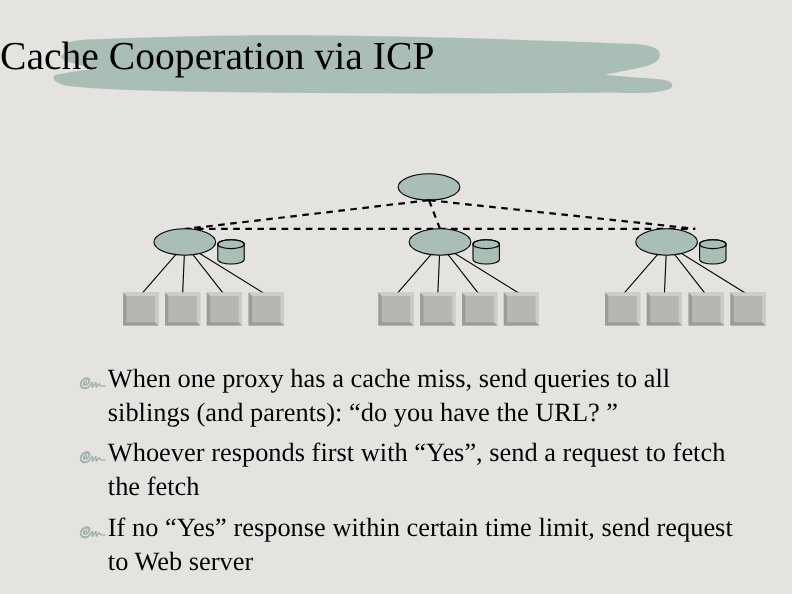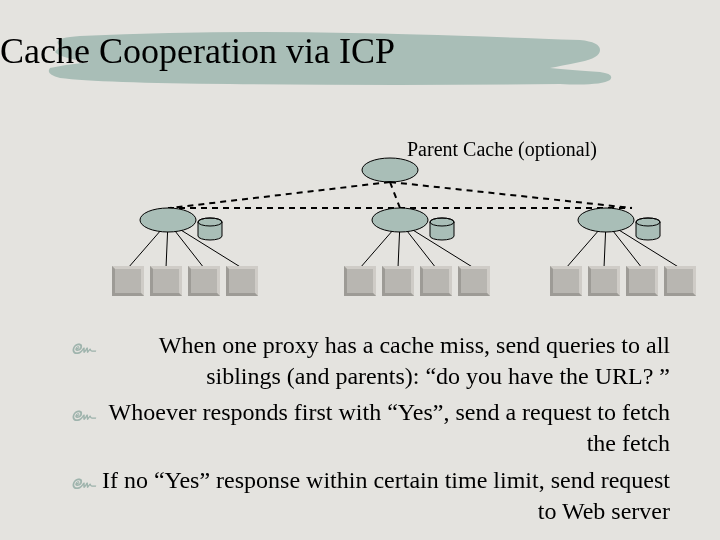--- a/index.html
+++ b/index.html
@@ -73,37 +73,35 @@
     flex: 0 0 28px;
     font-family: Georgia, serif;
     font-style: italic;
     font-size: 22px;
     color: #9fb4ad;
     line-height: 1.2;
     padding-top: 4px;
   }
   .bullet-text {
     flex: 1 1 auto;
-    text-align: right;
   }
 </style>
 </head>
 <body>
 
 <div class="slide">
 
   <div class="brush">
     <svg viewBox="0 0 580 60" preserveAspectRatio="none">
       <path d="M20 18 Q10 10 40 8 Q180 2 310 5 Q380 6 540 12 Q560 14 560 22 Q560 30 540 34 Q520 38 510 40 Q530 42 560 44 Q575 46 570 52 Q560 58 520 56 Q360 58 190 56 Q60 55 20 50 Q5 46 10 40 Q30 36 50 34 Q20 30 15 24 Z" fill="#a9beb7"></path>
     </svg>
   </div>
 
   <div class="title">Cache Cooperation via ICP</div>
 
-  <div class="caption">Parent Cache (optional)</div>
 
   <svg class="diagram" viewBox="0 0 720 540">
     <defs>
 
       <g id="cyl">
         <ellipse cx="12" cy="4" rx="12" ry="4" fill="#a9beb7" stroke="#000" stroke-width="1"></ellipse>
         <path d="M0 4 L0 18 A12 4 0 0 0 24 18 L24 4" fill="#a9beb7" stroke="#000" stroke-width="1"></path>
         <ellipse cx="12" cy="4" rx="12" ry="4" fill="none" stroke="#000" stroke-width="1"></ellipse>
       </g>
 

